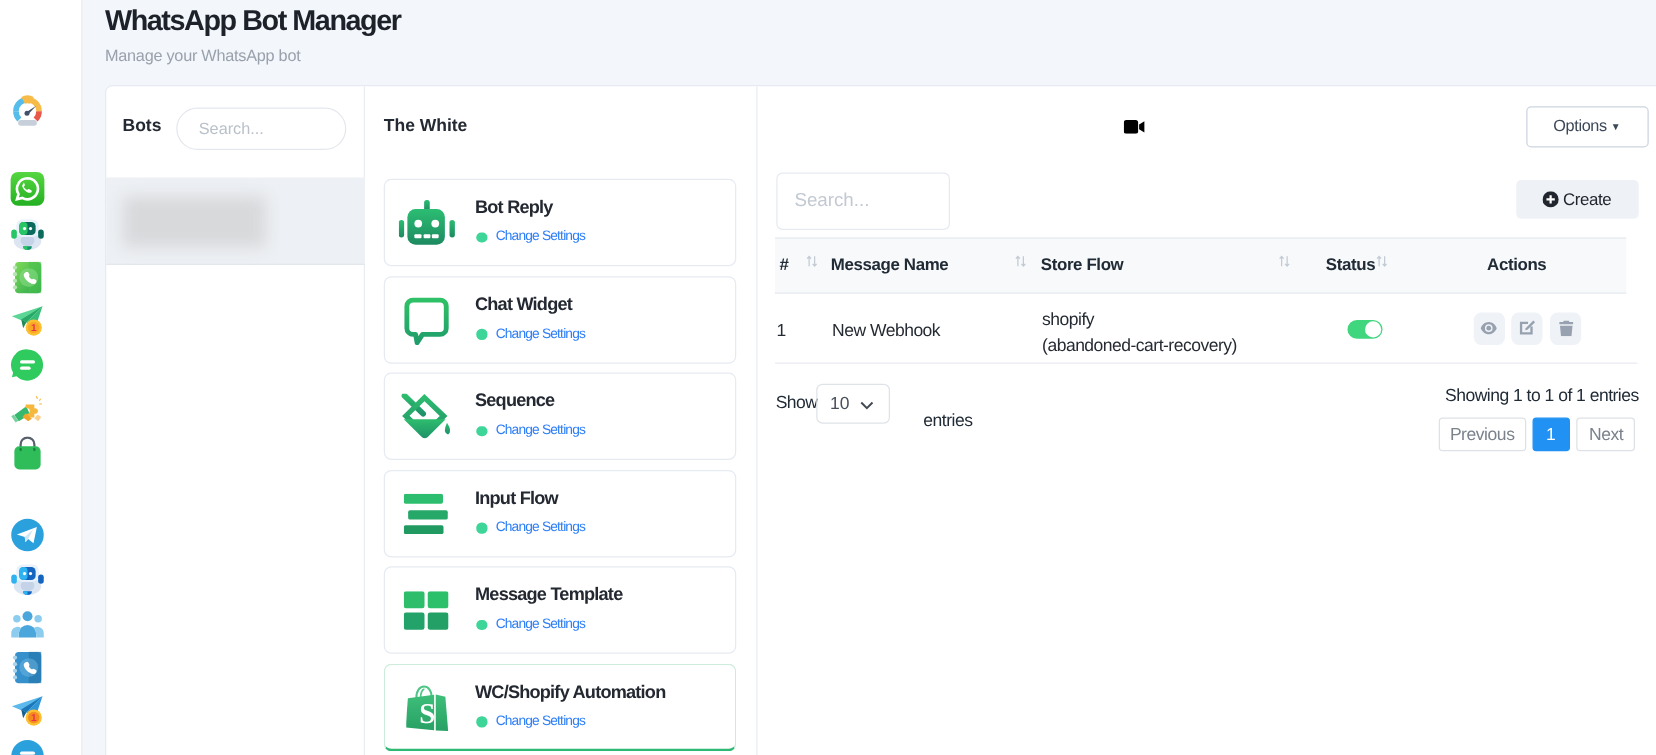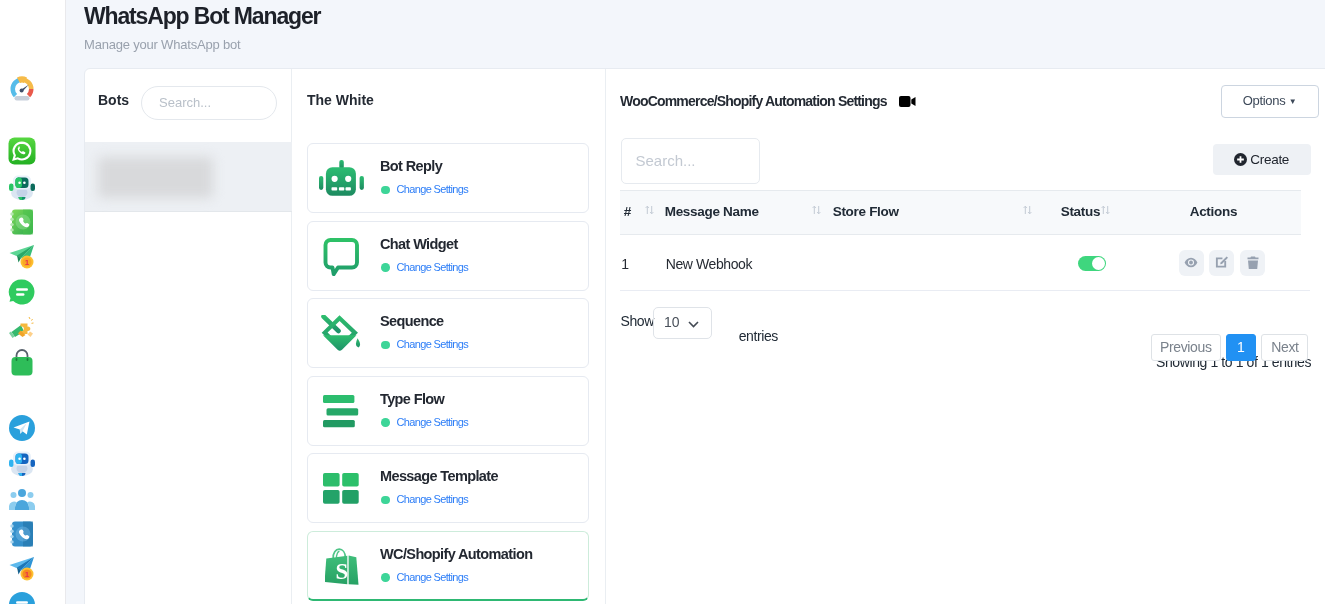--- a/index.html
+++ b/index.html
@@ -44,21 +44,21 @@
   .td { position:absolute; font-size:14px; color:#262b33; letter-spacing:-0.4px; }
 
   #toggle { position:absolute; left:458.8px; top:20.5px; width:28px; height:15.5px; border-radius:8px; background:#3fd67e; }
   #toggle .knob { position:absolute; right:1.5px; top:1.25px; width:13px; height:13px; border-radius:50%; background:#fff; }
   .abtn { position:absolute; top:15px; width:25px; height:26px; background:#eff2f6; border-radius:6px; text-align:center; }
   .abtn svg { margin-top:6px; }
 
   #show-label { position:absolute; left:14.5px; top:244px; font-size:14px; color:#212b36; letter-spacing:-0.4px; }
   #show-select { position:absolute; left:47px; top:237.5px; width:59px; height:32px; border:1px solid #dfe3e8; border-radius:5px; font-size:14px; color:#49505a; line-height:29px; padding-left:10px; }
   #show-entries { position:absolute; left:132.7px; top:244px; font-size:14px; color:#212b36; letter-spacing:-0.4px;margin-top:15px; }
-  #showing { position:absolute; right:24px; top:239px; font-size:14px; color:#212b36; letter-spacing:-0.4px;margin-top:46px; }
+  #showing { position:absolute; right:24px; top:239px; font-size:14px; color:#212b36; letter-spacing:-0.4px; }
   .pgbtn { position:absolute; top:265px; height:26.5px; border:1px solid #dee2e6; background:#fff; color:#7a828c; font-size:14px; text-align:center; line-height:24.5px; border-radius:3px; letter-spacing:-0.35px; }
 </style>
 </head>
 <body>
 
 <div id="sidebar">
 <svg class="sicon" style="top:75px;" viewBox="0 0 28 28">
   <path d="M14 2.5 A11.5 11.5 0 0 0 2.5 14 L7 14 A7 7 0 0 1 14 7 Z" fill="#56bce9"></path>
   <path d="M2.5 14 A11.5 11.5 0 0 0 5.9 22.2 L9.1 19 A7 7 0 0 1 7 14 Z" fill="#56bce9"></path>
   <path d="M14 2.5 A11.5 11.5 0 0 1 25.5 14 L21 14 A7 7 0 0 0 14 7 Z" fill="#f6bb49"></path>
@@ -267,21 +267,21 @@
       <div class="mdot"></div>
         <div class="mlink">Change Settings</div>
     </div>
 
     <div class="mcard" style="top:306.5px;">
       <svg class="micon" width="36" height="33" viewBox="0 0 36 33" style="left:15px; top:18.5px;">
         <rect x="0" y="0" width="31.4" height="7.9" rx="1.5" fill="#2cbd6e"></rect>
         <rect x="3.5" y="13.2" width="31.7" height="7.4" rx="1.5" fill="#26a868"></rect>
         <rect x="0" y="25.1" width="31.8" height="7.1" rx="1.5" fill="#219a62"></rect>
       </svg>
-      <div class="mtitle">Type Flow</div>
+      <div class="mtitle">Input Flow</div>
       <div class="mdot"></div>
         <div class="mlink">Change Settings</div>
     </div>
 
     <div class="mcard" style="top:384px;">
       <svg class="micon" width="36" height="31" viewBox="0 0 36 31" style="left:14.8px; top:18.9px;">
         <rect x="0" y="0" width="16.6" height="13.5" rx="1.8" fill="#2dbd6b"></rect>
         <rect x="19.2" y="0" width="16.5" height="13.5" rx="1.8" fill="#2cc06a"></rect>
         <rect x="0" y="17" width="16.6" height="13.7" rx="1.8" fill="#23a369"></rect>
         <rect x="19.2" y="17" width="16.5" height="13.7" rx="1.8" fill="#22a066"></rect>
@@ -305,21 +305,20 @@
         <path d="M23.6 7.6 L31.3 9.3 L33.5 36.8 L23.6 36.3 Z" fill="url(#gg6)"></path>
         <text x="16.8" y="30.5" font-size="23" font-weight="bold" fill="#fff" text-anchor="middle" font-family="Liberation Serif">S</text>
       </svg>
       <div class="mtitle">WC/Shopify Automation</div>
       <div class="mdot"></div>
         <div class="mlink">Change Settings</div>
     </div>
   </div>
 
   <div id="col3">
-    <div id="wc-title">WooCommerce/Shopify Automation Settings</div>
     <svg id="cam" width="17" height="11" viewBox="0 0 17 11">
         <rect x="0" y="0" width="11.5" height="11" rx="2" fill="#000"></rect>
         <path d="M12.3 3.6 L16.5 1 L16.5 10 L12.3 7.4 Z" fill="#000"></path>
       </svg>
     <div id="options-btn">Options <span style="font-size:8px;position:relative;top:-1.5px;">▼</span></div>
     <div id="wc-search">Search...</div>
     <div id="create-btn"><svg width="13" height="13" viewBox="0 0 14 14" style="vertical-align:-2px;">
           <circle cx="7" cy="7" r="7" fill="#20252e"></circle>
           <path d="M7 3.4v7.2M3.4 7h7.2" stroke="#fff" stroke-width="1.9"></path>
         </svg> Create</div>
@@ -352,20 +351,21 @@
               <path d="M2.3 9 V1.4 M0.7 2.9 L2.3 1.2 L3.9 2.9"></path>
               <path d="M6.7 1 V8.6 M5.1 7.1 L6.7 8.8 L8.3 7.1"></path>
             </g>
           </svg></div>
       <div class="th" style="left:570px;">Actions</div>
     </div>
 
     <div id="row">
       <div class="td" style="left:1.5px; top:21px;">1</div>
       <div class="td" style="left:46px; top:21px;">New Webhook</div>
+      <div class="td" style="left:214px; top:9.5px; line-height:21.5px;">shopify<br>(abandoned-cart-recovery)</div>
       <div id="toggle">
           <div class="knob"></div>
         </div>
       <div class="abtn" style="left:559px;"><svg width="14" height="13" viewBox="0 0 16 14">
             <path d="M8 1.5 C4.5 1.5 1.8 4.2 0.7 7 C1.8 9.8 4.5 12.5 8 12.5 C11.5 12.5 14.2 9.8 15.3 7 C14.2 4.2 11.5 1.5 8 1.5 Z M8 10.5 A3.5 3.5 0 1 1 8 3.5 A3.5 3.5 0 0 1 8 10.5 Z" fill="#97a1b0"></path>
             <circle cx="8" cy="7" r="2.2" fill="#97a1b0"></circle>
           </svg></div>
       <div class="abtn" style="left:589.5px;"><svg width="13" height="13" viewBox="0 0 14 14">
             <path d="M1 3 h7 v2 h-5 v7 h7 v-5 h2 v7 h-11 z" fill="#97a1b0" transform="translate(0,-1.5)"></path>
             <path d="M6 8.5 L12.5 2 L14 3.5 L7.5 10 L5.6 10.4 Z" fill="#97a1b0" transform="translate(0,-1.5)"></path>

